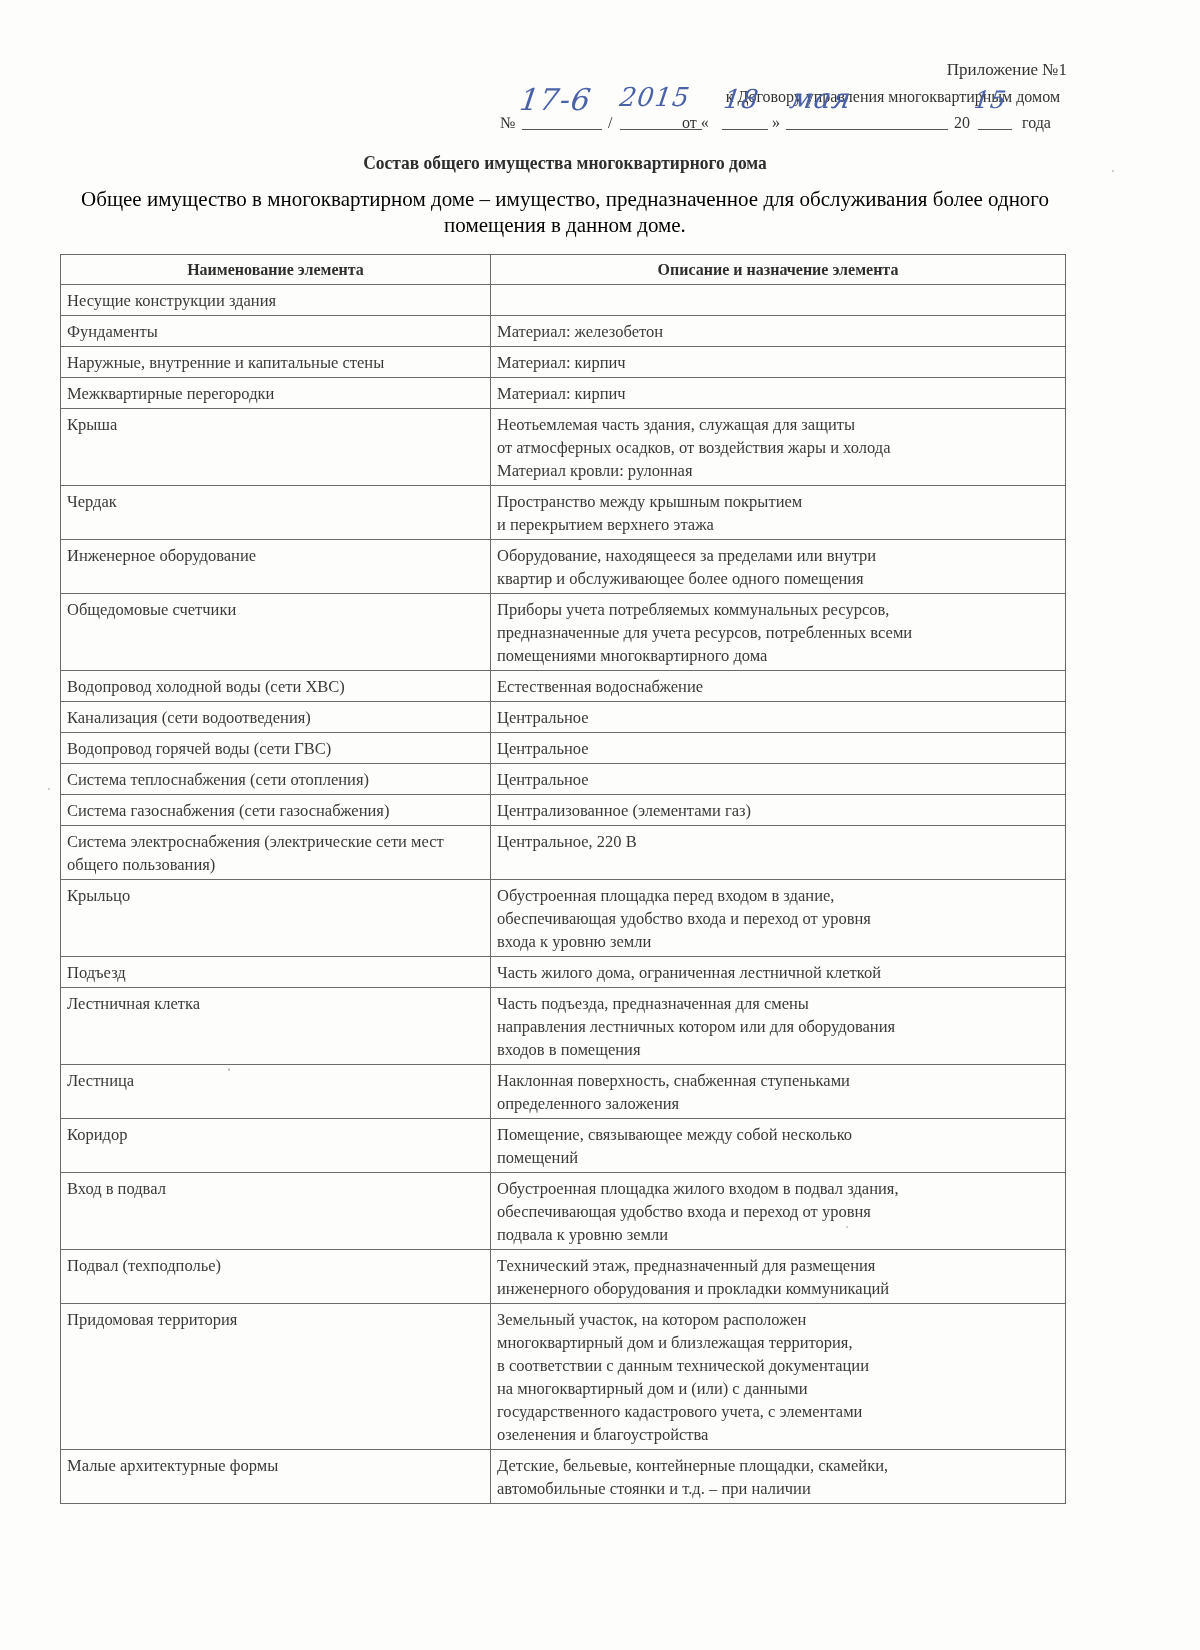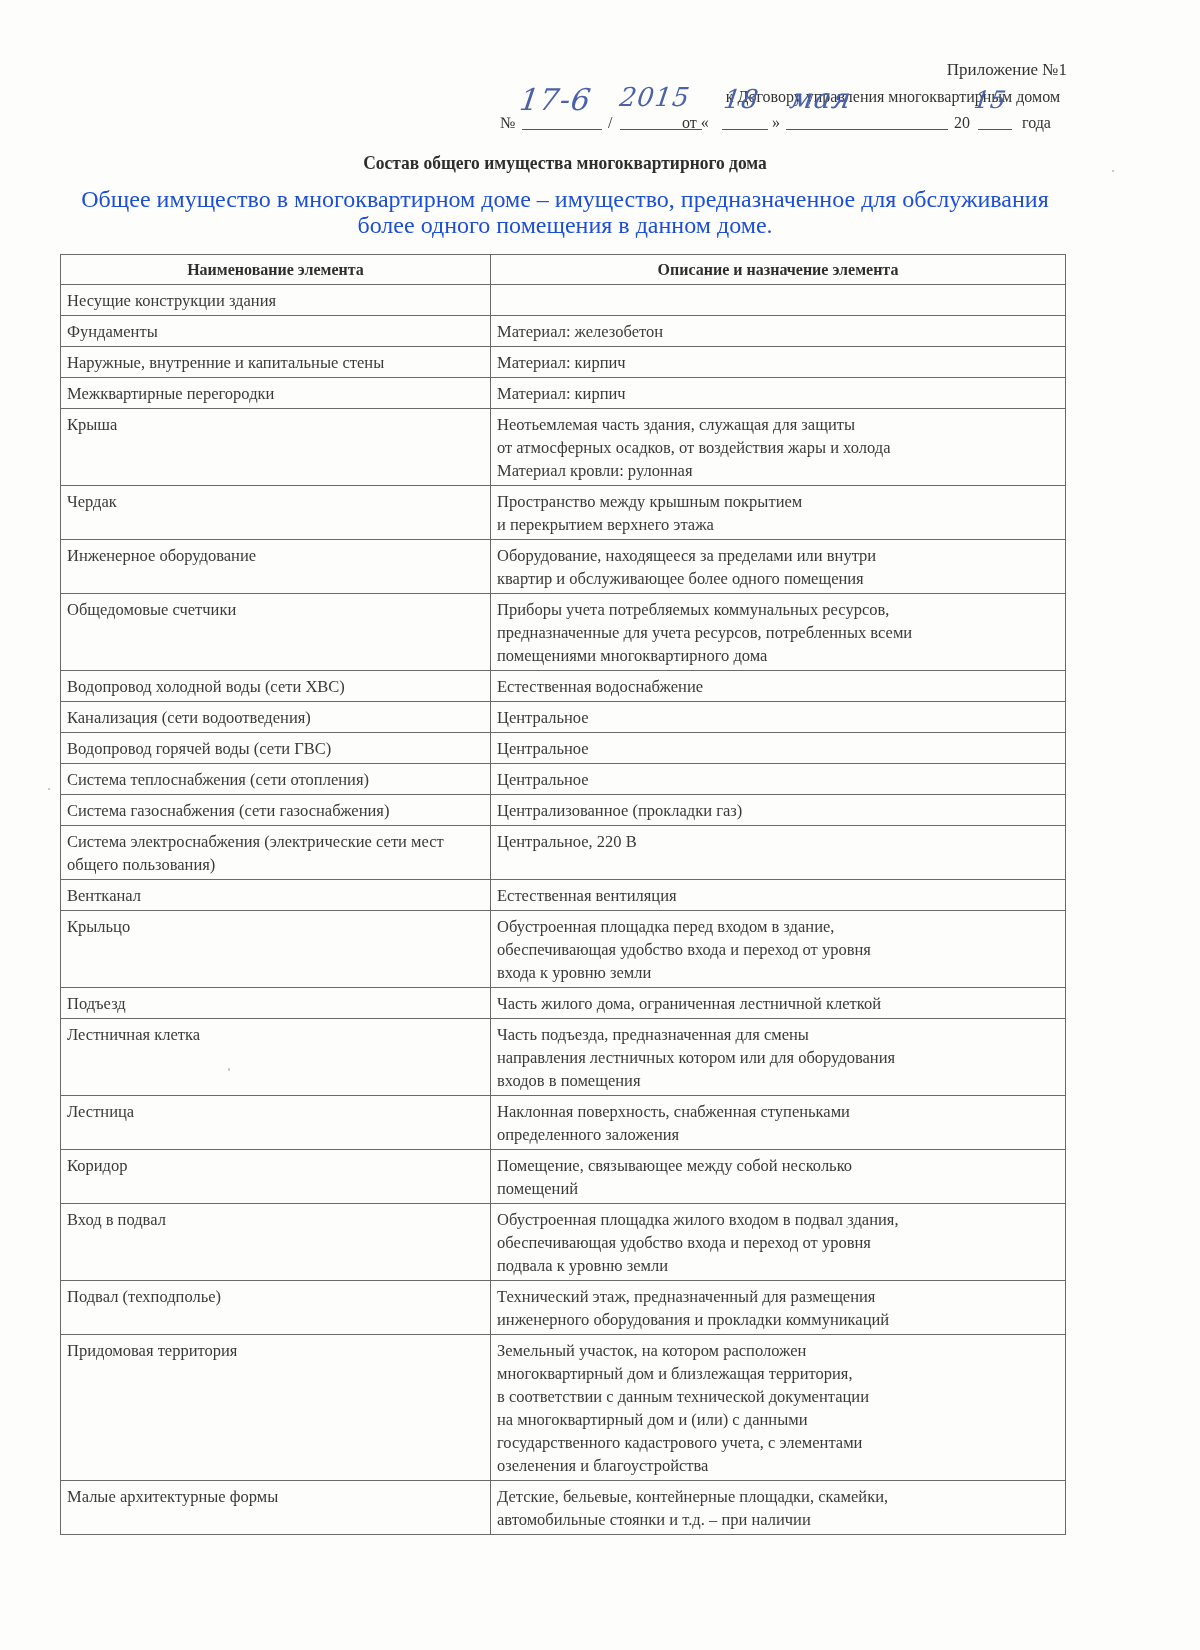--- a/index.html
+++ b/index.html
@@ -40,21 +40,21 @@
 
   .title {
     position: absolute; left: 0; width: 1130px; top: 152px;
     text-align: center;
     font-size: 19px; font-weight: bold; color: #2e2e2e;
     transform: scaleX(0.92);
   }
   .intro {
     position: absolute; left: 60px; width: 1010px; top: 186px;
     text-align: center;
-    font-size: 24px; line-height: 26px; color: #1d4ed8;
+    font-size: 21px; line-height: 26px; color: #000000;
   }
 
   
   table.props {
     position: absolute; left: 60px; top: 254px;
     width: 1006px;
     border-collapse: collapse;
     font-size: 16.5px; color: #3a3a3a;
   }
   table.props th, table.props td {
@@ -187,33 +187,27 @@
         </tr>
         <tr>
           <td class="c1">Система теплоснабжения (сети отопления)</td>
           <td>
             <span class="desc-line">Центральное</span>
           </td>
         </tr>
         <tr>
           <td class="c1">Система газоснабжения (сети газоснабжения)</td>
           <td>
-            <span class="desc-line">Централизованное (прокладки газ)</span>
+            <span class="desc-line">Централизованное (элементами газ)</span>
           </td>
         </tr>
         <tr>
           <td class="c1">Система электроснабжения (электрические сети мест общего пользования)</td>
           <td>
             <span class="desc-line">Центральное, 220 В</span>
-          </td>
-        </tr>
-        <tr>
-          <td class="c1">Вентканал</td>
-          <td>
-            <span class="desc-line">Естественная вентиляция</span>
           </td>
         </tr>
         <tr>
           <td class="c1">Крыльцо</td>
           <td>
             <span class="desc-line">Обустроенная площадка перед входом в здание,</span>
             <span class="desc-line">обеспечивающая удобство входа и переход от уровня</span>
             <span class="desc-line">входа к уровню земли</span>
           </td>
         </tr>

